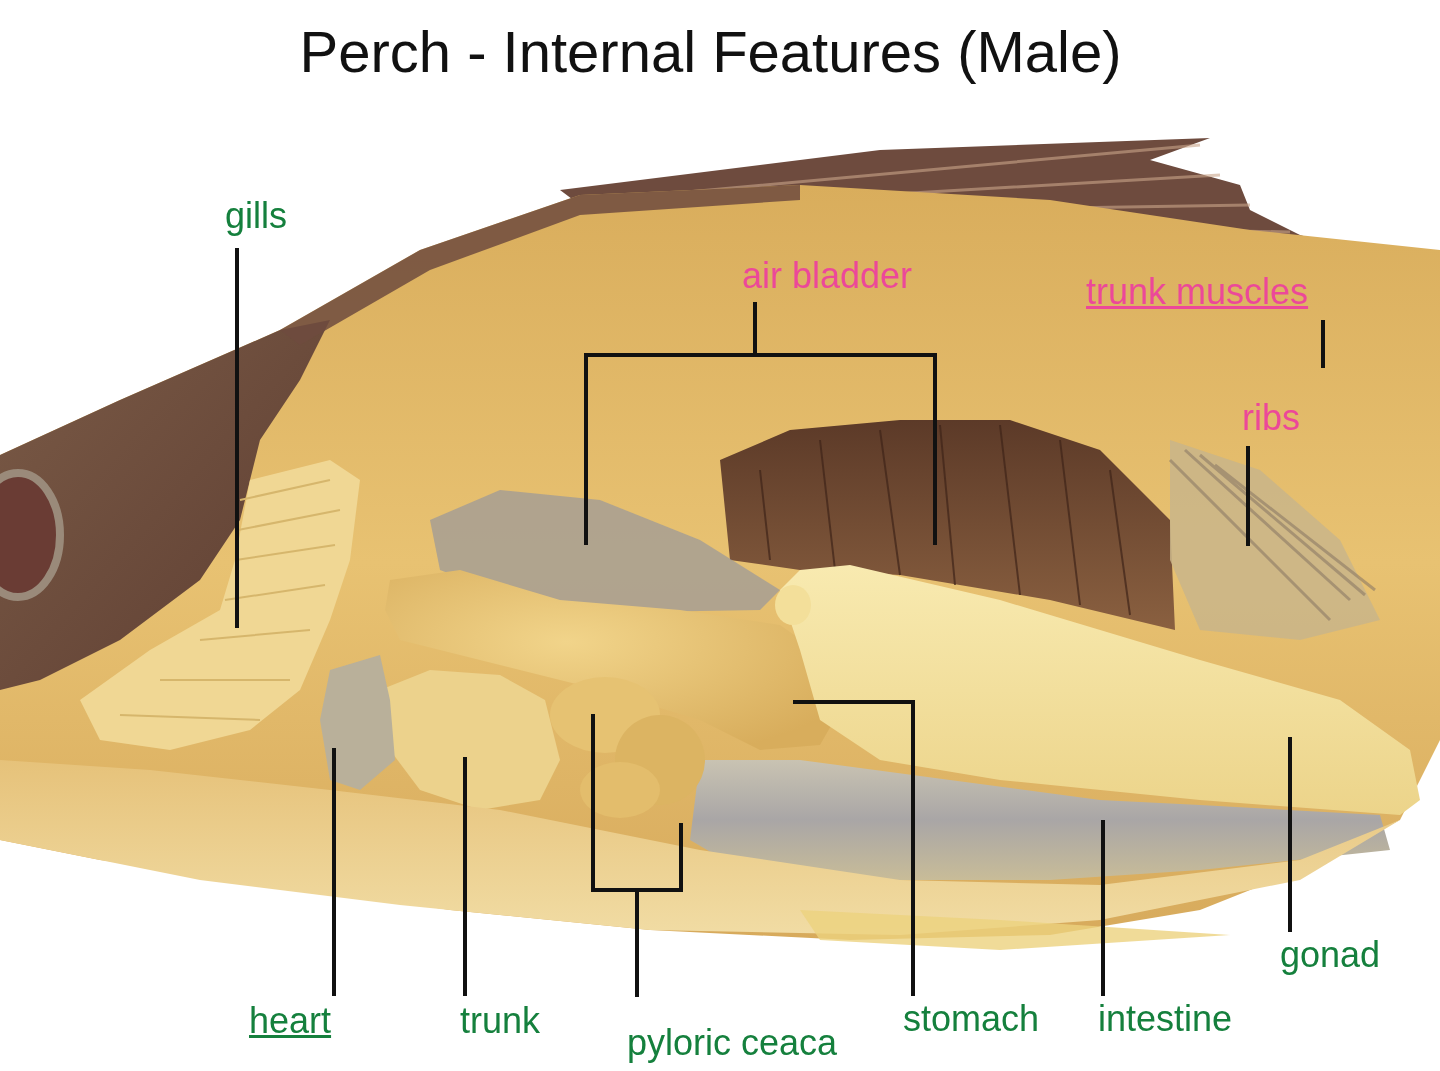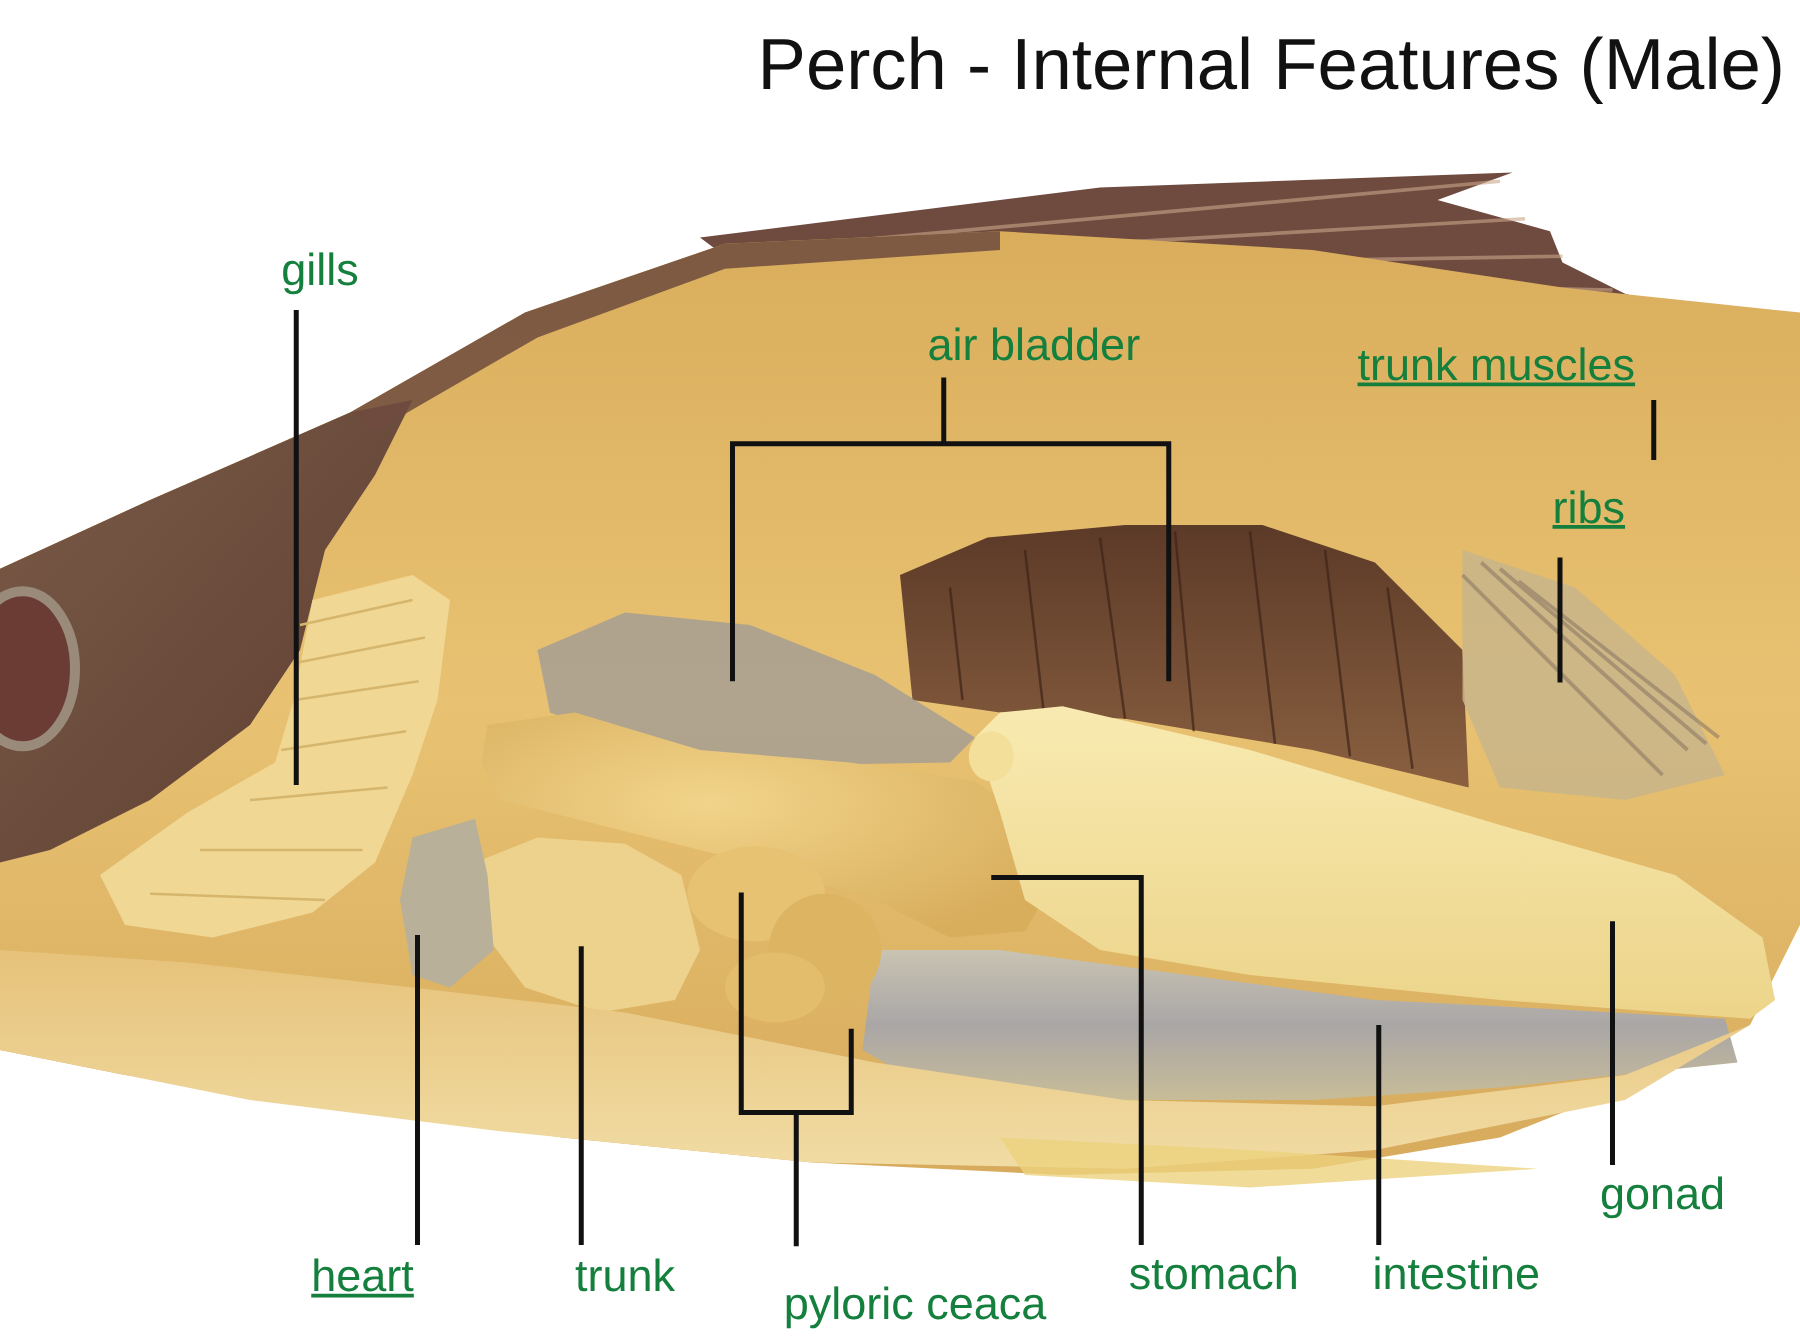--- a/index.html
+++ b/index.html
@@ -1,23 +1,23 @@
 <!DOCTYPE html>
 <html><head>
 <meta charset="utf-8">
 <style>
   html, body { margin: 0; padding: 0; background: #ffffff; }
   body { width: 1440px; height: 1071px; position: relative; overflow: hidden;
          font-family: "Liberation Sans", "DejaVu Sans", sans-serif; }
-  #title { position: absolute; left: 0; top: 18px; width: 1428px; text-align: right;
+  #title { position: absolute; left: 0; top: 18px; width: 1428px; text-align: center;
            font-size: 58px; color: #111; letter-spacing: 0px; }
   #title span { margin-left: -7px; }
   #scene { position: absolute; left: 0; top: 0; width: 1440px; height: 1071px; }
   .label { position: absolute; font-size: 36px; color: #15803d; white-space: nowrap; line-height: 1; }
-  .label.on-fish { color: #15803d; }
+  .label.on-fish { color: #ec4899; }
 </style>
 </head>
 <body>
 
 <div id="title"><span>Perch - Internal Features (Male)</span></div>
 
 <svg id="scene" viewBox="0 0 1440 1071" xmlns="http://www.w3.org/2000/svg">
   <defs>
     <linearGradient id="gMuscle" x1="0" y1="0" x2="0" y2="1">
       <stop offset="0" stop-color="#d9ad5c"></stop>
@@ -123,19 +123,19 @@
 
     <line x1="1103" y1="820" x2="1103" y2="996"></line>
 
     <line x1="1290" y1="737" x2="1290" y2="932"></line>
   </g>
 </svg>
 
 <div class="label" style="left:225px; top:198px;">gills</div>
 <div class="label on-fish" style="left:742px; top:258px;">air bladder</div>
 <div class="label on-fish" style="left:1086px; top:274px;text-decoration:underline;">trunk muscles</div>
-<div class="label on-fish" style="left:1242px; top:388px;text-decoration:underline;">ribs</div>
+<div class="label on-fish" style="left:1242px; top:400px;">ribs</div>
 <div class="label" style="left:249px; top:1003px;text-decoration:underline;">heart</div>
 <div class="label" style="left:460px; top:1003px;">trunk</div>
 <div class="label" style="left:627px; top:1001px;margin-top:24px;">pyloric ceaca</div>
 <div class="label" style="left:903px; top:1001px;">stomach</div>
 <div class="label" style="left:1098px; top:1001px;">intestine</div>
 <div class="label" style="left:1280px; top:937px;">gonad</div>
 
 </body></html>

